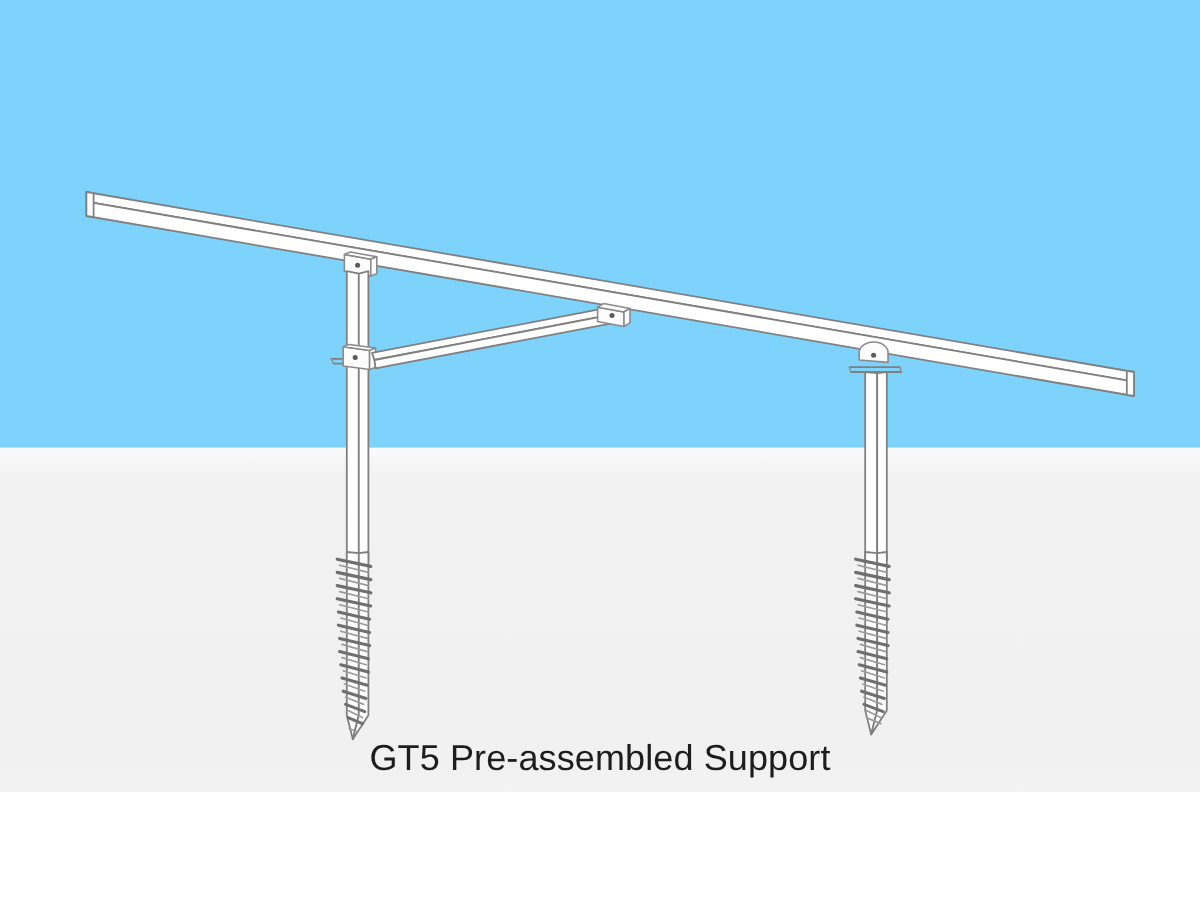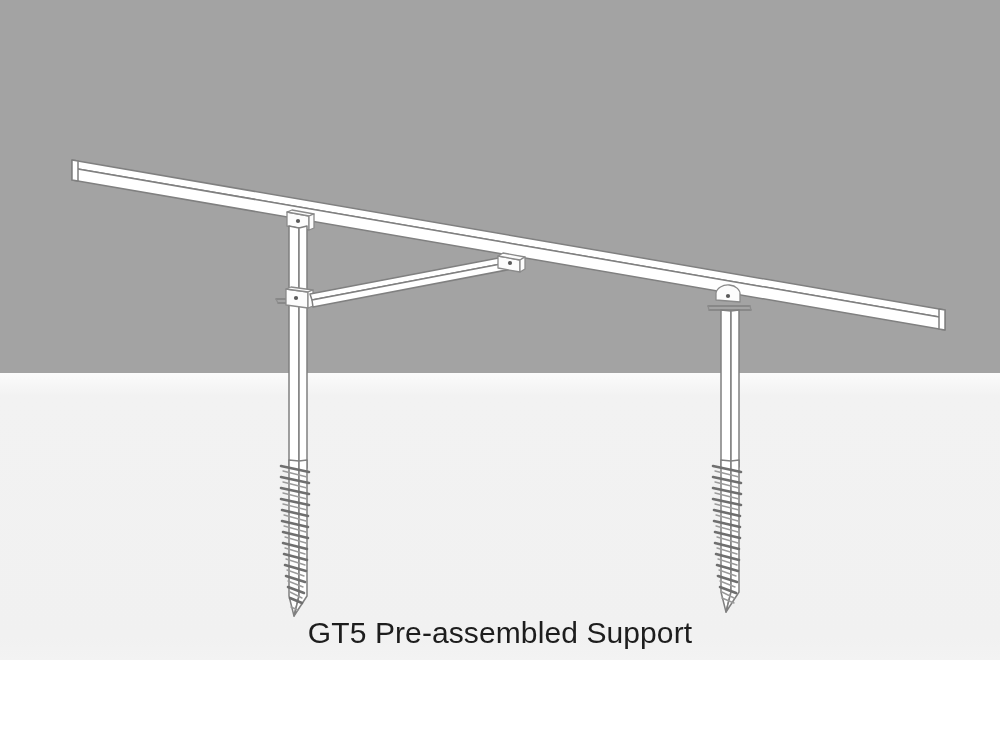--- a/index.html
+++ b/index.html
@@ -10,21 +10,21 @@
   body {
     width: 1000px;
     height: 750px;
     font-family: "Liberation Sans", sans-serif;
     overflow: hidden;
   }
   #stage {
     position: relative;
     width: 1000px;
     height: 536px;
-    background: #a3a3a3;
+    background: #7dd3fc;
   }
   #ground-band {
     position: absolute;
     left: 0;
     top: 373px;
     width: 1000px;
     height: 287px;
     background: linear-gradient(to bottom, #fbfbfb 0%, #f2f2f2 8%, #f1f1f1 92%, #f3f3f3 100%);
   }
   #diagram-svg {

